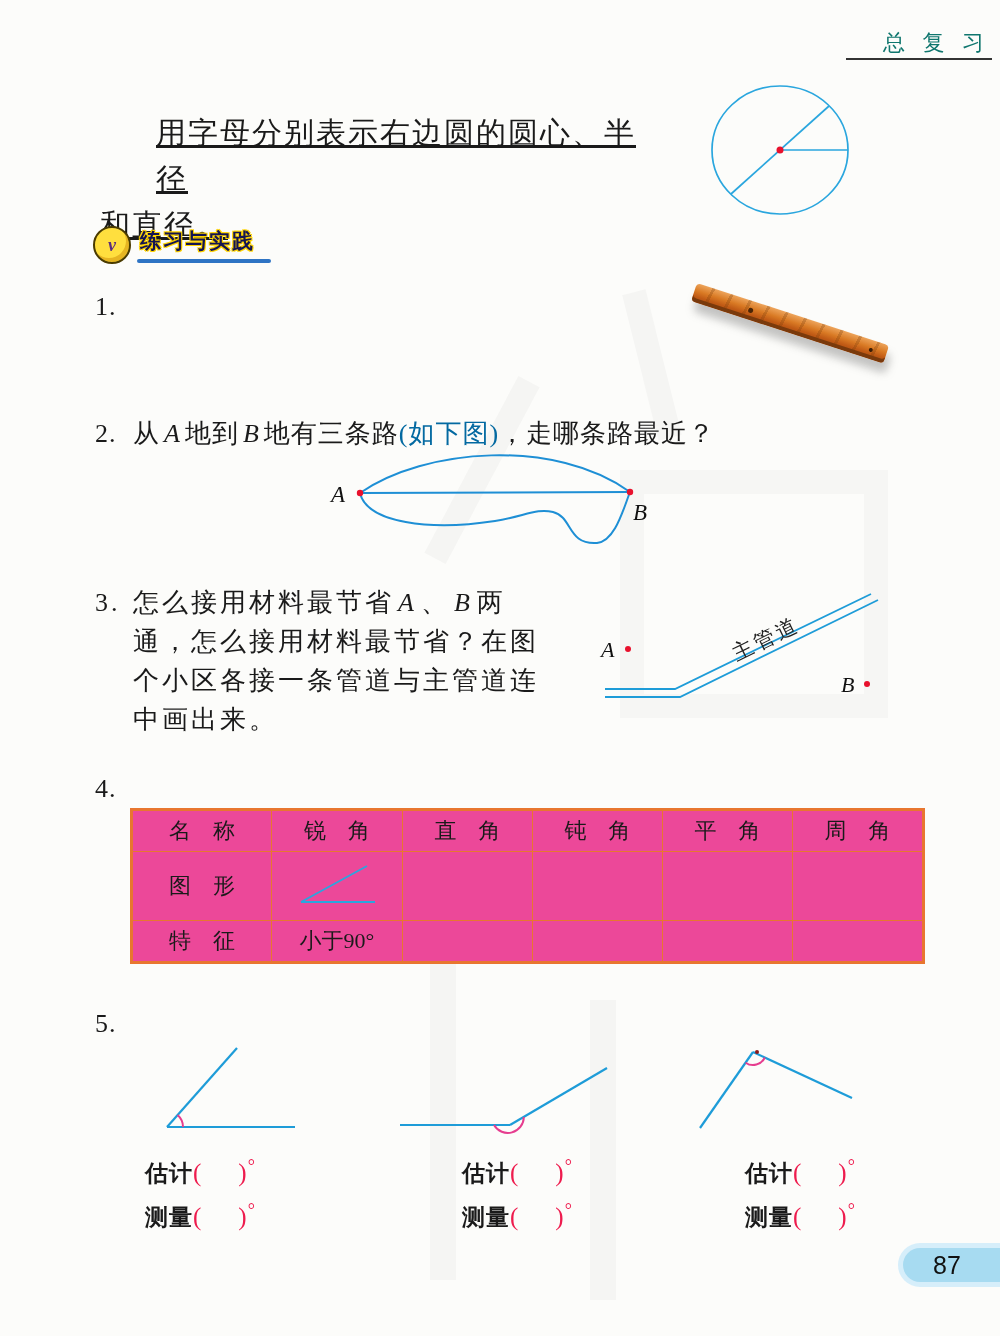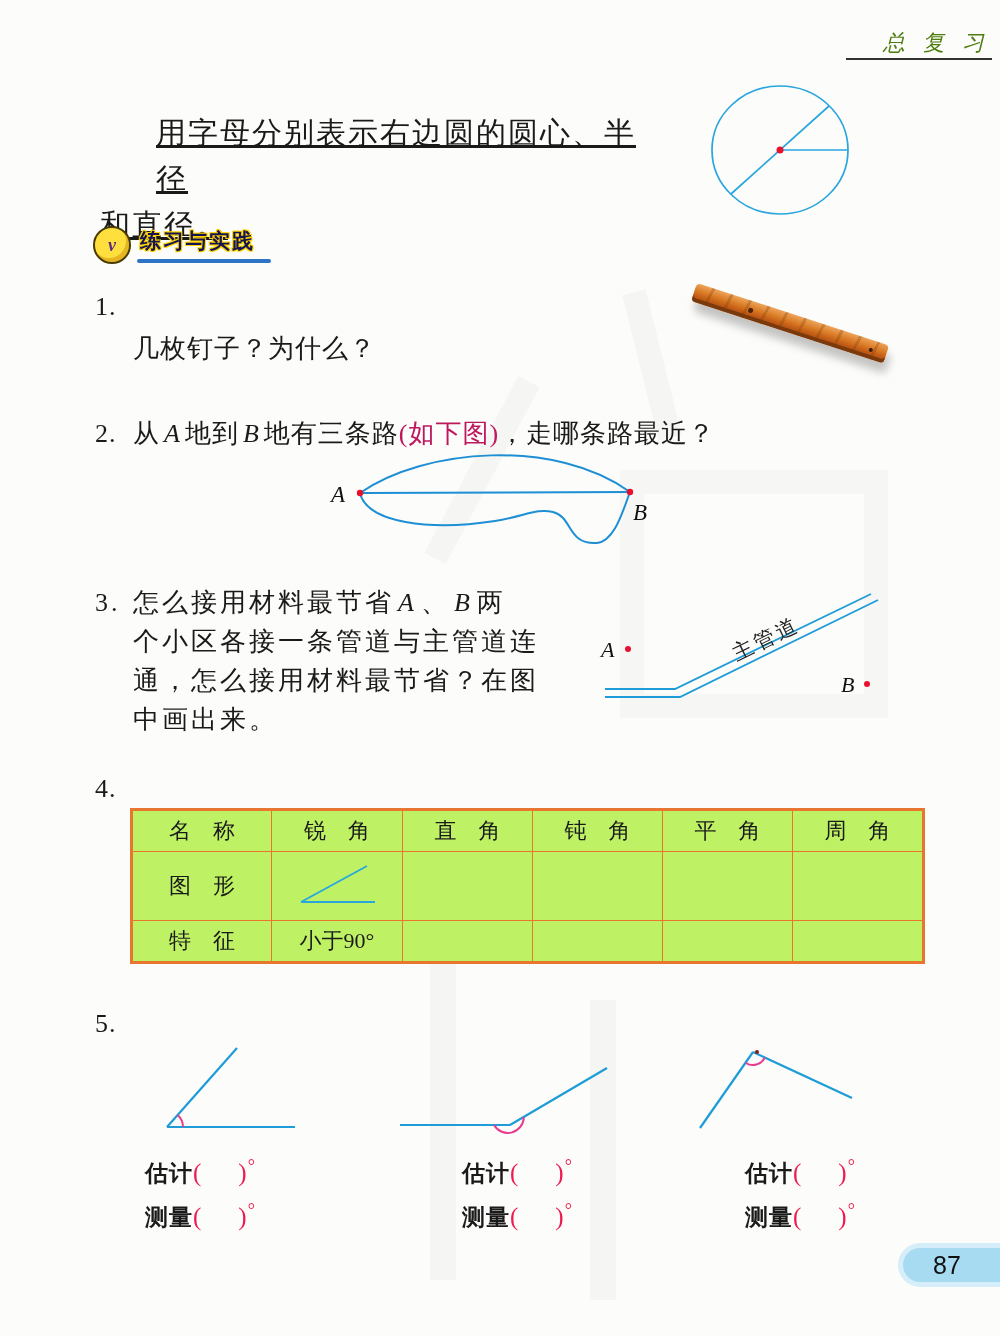--- a/index.html
+++ b/index.html
@@ -6,21 +6,21 @@
   body{width:1000px;height:1336px;background:#fcfcfa;overflow:hidden;
        font-family:"Liberation Serif",serif;color:#1a1a1a;}
   .page{position:relative;width:1000px;height:1336px;overflow:hidden;}
 
   
   .wm{position:absolute;background:rgba(140,140,140,0.06);}
   .wm-box{position:absolute;border:24px solid rgba(140,140,140,0.055);background:none;}
 
   
   .hdr{position:absolute;left:830px;top:28px;width:160px;text-align:right;
-       font-size:22px;letter-spacing:6px;font-style:italic;color:#4d7c0f;}
+       font-size:22px;letter-spacing:6px;color:#0f766e;}
   .hdr-line{position:absolute;left:846px;top:58px;width:146px;height:2px;background:#333;}
 
   
   .intro{position:absolute;left:100px;top:110px;width:560px;font-size:30px;line-height:46px;letter-spacing:2px;text-decoration:underline;}
   .intro .l1{padding-left:56px;}
 
   
   .fig-circle{position:absolute;left:692px;top:80px;}
 
   
@@ -31,37 +31,37 @@
   .sec-title{position:absolute;left:140px;top:227px;font-size:21px;font-weight:bold;color:#141452;
          letter-spacing:2px;font-family:"Liberation Sans",sans-serif;
          text-shadow:1px 1px 0 #ffd400,-1px -1px 0 #ffd400,1px -1px 0 #ffd400,-1px 1px 0 #ffd400;}
   .sec-underline{position:absolute;left:137px;top:259px;width:134px;height:4px;background:#2f74c4;border-radius:2px;}
 
   
   .q{position:absolute;font-size:26px;line-height:42px;letter-spacing:1px;}
   .q .row{display:flex;}
   .qnum{width:38px;flex:0 0 38px;}
   .qindent{padding-left:38px;}
-  .red{color:#be185d;}
+  .red{color:#0369a1;}
   .ital{font-style:italic;padding:0 4px;}
   .q3line{letter-spacing:3px;}
 
   
   .wood{position:absolute;left:697px;top:283px;width:202px;height:19px;border-radius:4px;
         transform:rotate(18deg);transform-origin:left top;
         background:linear-gradient(to bottom,#eda45b 0%,#d97a24 40%,#c05a15 70%,#a84c10 100%);
         box-shadow:5px 9px 8px rgba(110,110,110,.4), inset 0 -4px 0 #7a3a0c;}
   .wood::after{content:"";position:absolute;inset:0;border-radius:4px;
         background:repeating-linear-gradient(100deg,transparent 0 16px,rgba(120,60,10,.28) 16px 19px);}
   .wood .hole{position:absolute;left:28%;top:35%;width:5px;height:5px;border-radius:50%;background:#4a2406;}
   .wood .hole2{position:absolute;left:91%;top:40%;width:4px;height:4px;border-radius:50%;background:#3a1c04;}
 
   
   .tbl{position:absolute;left:130px;top:808px;width:795px;border-collapse:collapse;
-       background:#bef264;font-size:22px;}
+       background:#ec4899;font-size:22px;}
   .tbl td{border:1.5px solid #e8762f;text-align:center;vertical-align:middle;padding:0;}
   .tbl{border:3px solid #e8762f;}
   .tbl .c0{width:140px;}
   .tbl .c{width:131px;}
   .tbl tr.r1 td{height:40px;}
   .tbl tr.r2 td{height:68px;text-align:center;}
   .tbl tr.r3 td{height:40px;margin-top:22px;}
 
   
   .est{position:absolute;font-size:23px;font-weight:bold;line-height:36px;letter-spacing:1px;}
@@ -107,21 +107,20 @@
   <div class="chick">
       <span>v</span>
     </div>
   <div class="sec-title">练习与实践</div>
   <div class="sec-underline"></div>
 
   <div class="q" style="left:95px;top:286px;width:560px;">
     <div class="row">
       <span class="qnum">1.</span>
     </div>
-    <div class="qindent">几枚钉子？为什么？</div>
   </div>
 
   <div class="wood">
     <div class="hole"></div>
     <div class="hole2"></div>
   </div>
 
   <div class="q" style="left:95px;top:413px;width:760px;">
     <div class="row">
       <span class="qnum">2.</span>
@@ -141,22 +140,22 @@
     <text x="328" y="72" font-size="23" font-style="italic" fill="#111">B</text>
   </svg>
 
   <div class="q" style="left:95px;top:583px;width:470px;line-height:39px;">
     <div class="row q3line">
       <span class="qnum">3.</span>
       <span>
         <span>怎么接用材料最节省</span><span class="ital">A</span><span>、</span><span class="ital">B</span><span>两</span>
       </span>
     </div>
+    <div class="qindent q3line">通，怎么接用材料最节省？在图</div>
     <div class="qindent q3line">个小区各接一条管道与主管道连</div>
-    <div class="qindent q3line">通，怎么接用材料最节省？在图</div>
     <div class="qindent q3line">中画出来。</div>
   </div>
 
   <svg style="left:583px;top:583px;" width="340" height="135" viewBox="0 0 340 135">
     <polyline points="22,106 92,106 288,11" fill="none" stroke="#1e9cd8" stroke-width="1.8"></polyline>
     <polyline points="22,114 97,114 295,17" fill="none" stroke="#1e9cd8" stroke-width="1.8"></polyline>
     <text x="146" y="64" font-size="21" letter-spacing="3" fill="#222" transform="rotate(-26 180 55)">主管道</text>
     <text x="18" y="74" font-size="22" font-style="italic" fill="#111">A</text>
     <circle cx="45" cy="66" r="3" fill="#e8112d"></circle>
     <text x="258" y="109" font-size="22" font-style="italic" fill="#111">B</text>

